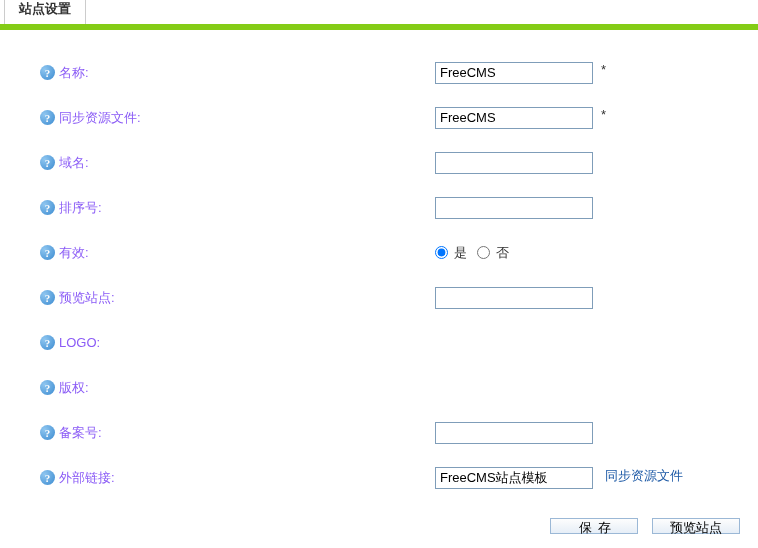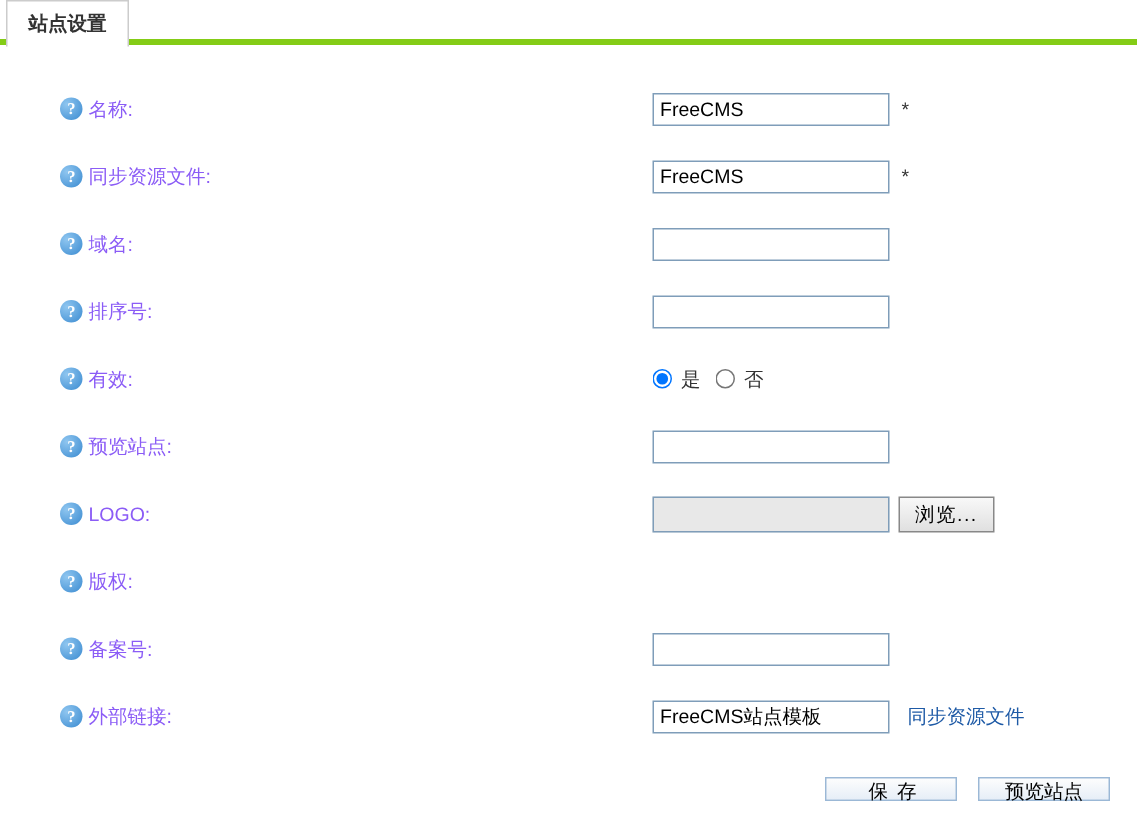--- a/index.html
+++ b/index.html
@@ -4,24 +4,24 @@
   <style>
     * { box-sizing: border-box; margin: 0; padding: 0; }
     body {
       font-family: "Microsoft YaHei", SimSun, Arial, sans-serif;
       font-size: 13px;
       background: #fff;
       color: #333;
       width: 758px;
     }
     .tab-bar {
-      border-bottom: 4px solid #84cc16;
+      border-bottom: 6px solid #84cc16;
       height: 30px;
       display: flex;
-      align-items: flex-start;
+      align-items: flex-end;
     }
     .tab {
       border: 1px solid #ccc;
       border-bottom: none;
       padding: 6px 14px;
       background: #fff;
       font-weight: bold;
       color: #333;
       margin-left: 4px;
     }
@@ -50,21 +50,20 @@
       justify-content: center;
       font-size: 11px;
       font-weight: bold;
       font-family: Georgia, serif;
     }
     .label-text {
       color: #8b5cf6;
     }
     .input-col {
       display: flex;
-      align-items: center;
       gap: 6px;
     }
     .text-input {
       width: 158px;
       height: 22px;
       border: 1px solid #7f9db9;
       padding: 2px 4px;
       font-size: 13px;
       font-family: inherit;
     }
@@ -199,24 +198,20 @@
     <div class="input-col">
       <input type="text" class="text-input" value="" style="">
     </div>
   </div>
 
   <div class="form-row">
     <div class="label-col">
       <span class="help-icon">?</span>
       <span class="label-text">LOGO:</span>
     </div>
-    <div class="input-col">
-      <div class="file-input"></div>
-      <button class="browse-btn">浏览...</button>
-    </div>
   </div>
 
   <div class="form-row">
     <div class="label-col">
       <span class="help-icon">?</span>
       <span class="label-text">版权:</span>
     </div>
   </div>
 
   <div class="form-row">

